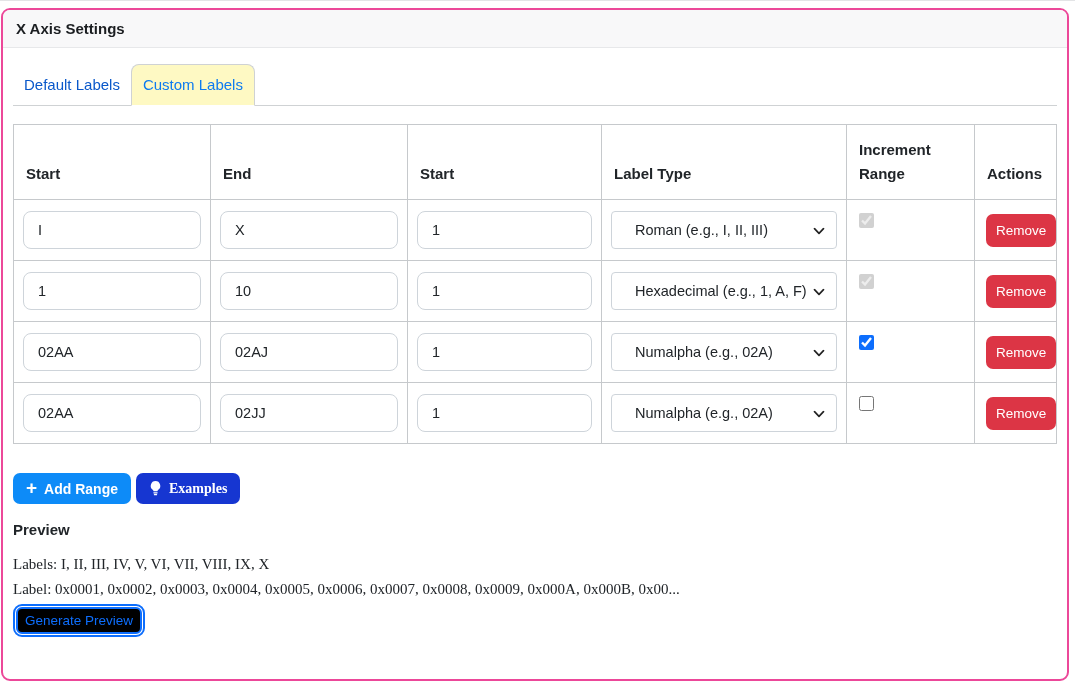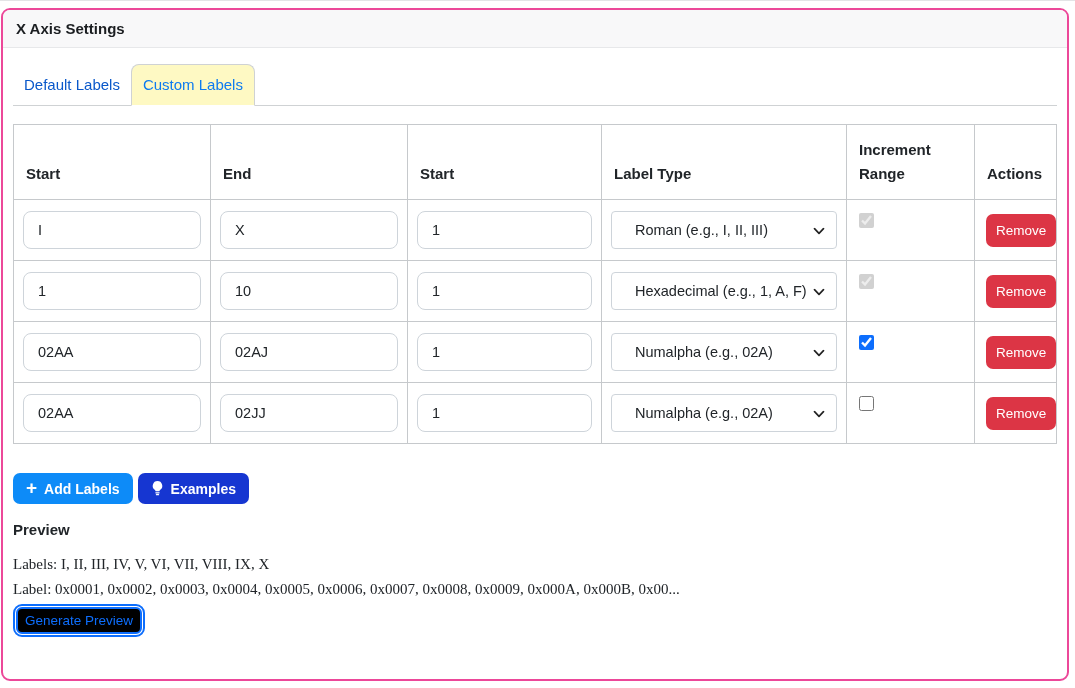--- a/index.html
+++ b/index.html
@@ -137,21 +137,21 @@
     border-radius: 7px;
     color: #fff;
     font-size: 14px;
     font-weight: 600;
     height: 31px;
     padding: 0 13px;
     font-family: inherit;
     cursor: pointer;
   }
   .btn-add { background: var(--add_range_bg, #0d8bf8); }
-  .btn-examples { background: var(--examples_bg, #1636d1); }
+  .btn-examples { background: var(--examples_bg, #1636d1); font-family: Liberation Serif, serif; }
   .plus-glyph { font-size: 19px; font-weight: 700; line-height: 1; margin-top: -2px; }
 
   
   .preview-heading { font-weight: 700; font-size: 15px; margin-top: 17px; }
   .preview-lines { margin-top: 14px; }
   .preview-line { font-size: 15px; line-height: 25px; white-space: nowrap; font-family: Liberation Serif, serif; }
 
   .btn-generate {
     margin-top: 5px;
     margin-left: 3px;
@@ -289,21 +289,21 @@
     <td class="cell-actions">
       <button class="btn-remove">Remove</button>
     </td>
   </tr>
 </tbody>
     </table>
 
     <div class="btn-row">
       <button class="btn btn-add">
         <span class="plus-glyph">+</span>
-        <span>Add Labels</span>
+        <span>Add Range</span>
       </button>
       <button class="btn btn-examples">
         <span style="display:inline-flex;">
           <svg width="13" height="15" viewBox="0 0 14 16">
             <path d="M7 0a5.2 5.2 0 0 0-3 9.4c.5.4.9 1 1 1.6h4c.1-.6.5-1.2 1-1.6A5.2 5.2 0 0 0 7 0z" fill="#fff"></path>
             <rect x="4.6" y="12" width="4.8" height="1.3" rx="0.65" fill="#fff"></rect>
             <rect x="5.2" y="14" width="3.6" height="1.3" rx="0.65" fill="#fff"></rect>
           </svg>
         </span>
         <span>Examples</span>

